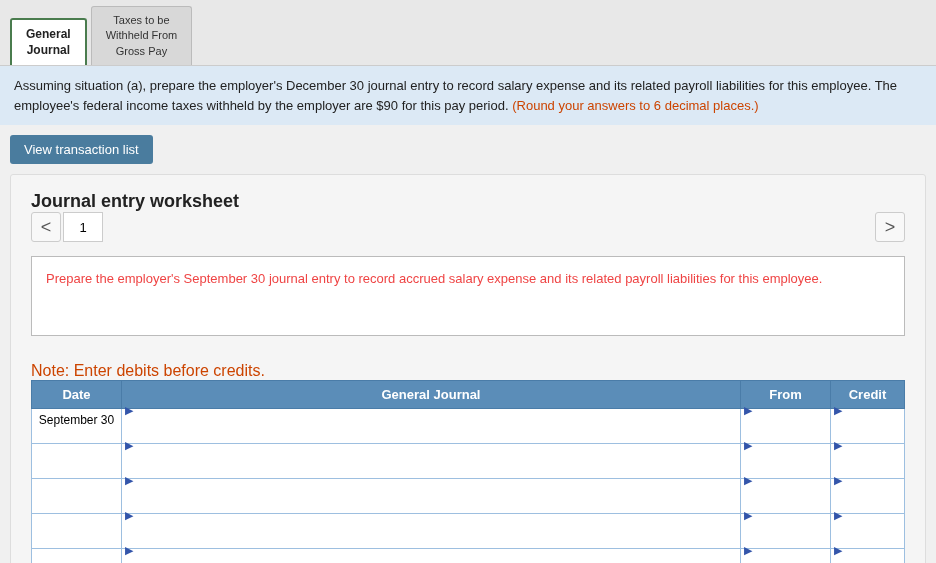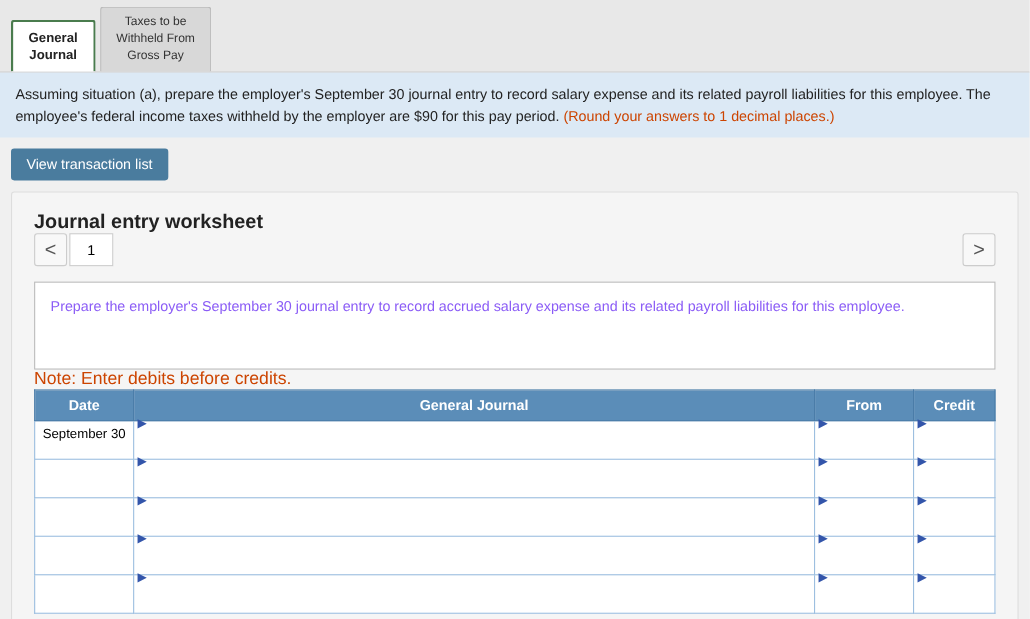--- a/index.html
+++ b/index.html
@@ -114,23 +114,23 @@
     .nav-right-arrow {
       margin-left: auto;
     }
 
     
     .entry-desc-box {
       border: 1px solid #bbb;
       background: white;
       padding: 12px 14px;
       font-size: 13px;
-      color: #8b5cf6;
+      color: #ef4444;
       line-height: 1.5;
-      margin-bottom: 0;
+      margin-bottom: 26px;
       min-height: 80px;
     }
 
     
     .note-text {
       color: #cc4400;
       font-size: 16px;
     }
 
     
@@ -195,21 +195,21 @@
 
 <div class="tab-bar">
   <div class="tab-item active">General<br>Journal</div>
   <div class="tab-item" style="white-space:pre-line; font-size:11px;">Taxes to be
 Withheld From
 Gross Pay</div>
 </div>
 
 
 <div class="info-box">
-  <span>Assuming situation (a), prepare the employer's September 30 journal entry to record salary expense and its related payroll liabilities for this employee. The employee's federal income taxes withheld by the employer are $90 for this pay period. </span><span class="highlight">(Round your answers to 1 decimal places.)</span>
+  <span>Assuming situation (a), prepare the employer's December 30 journal entry to record salary expense and its related payroll liabilities for this employee. The employee's federal income taxes withheld by the employer are $90 for this pay period. </span><span class="highlight">(Round your answers to 6 decimal places.)</span>
 </div>
 
 
 <button class="btn-view">View transaction list</button>
 
 
 <div class="worksheet-container">
   <div class="worksheet-title">Journal entry worksheet</div>
 
   <div class="nav-row">

